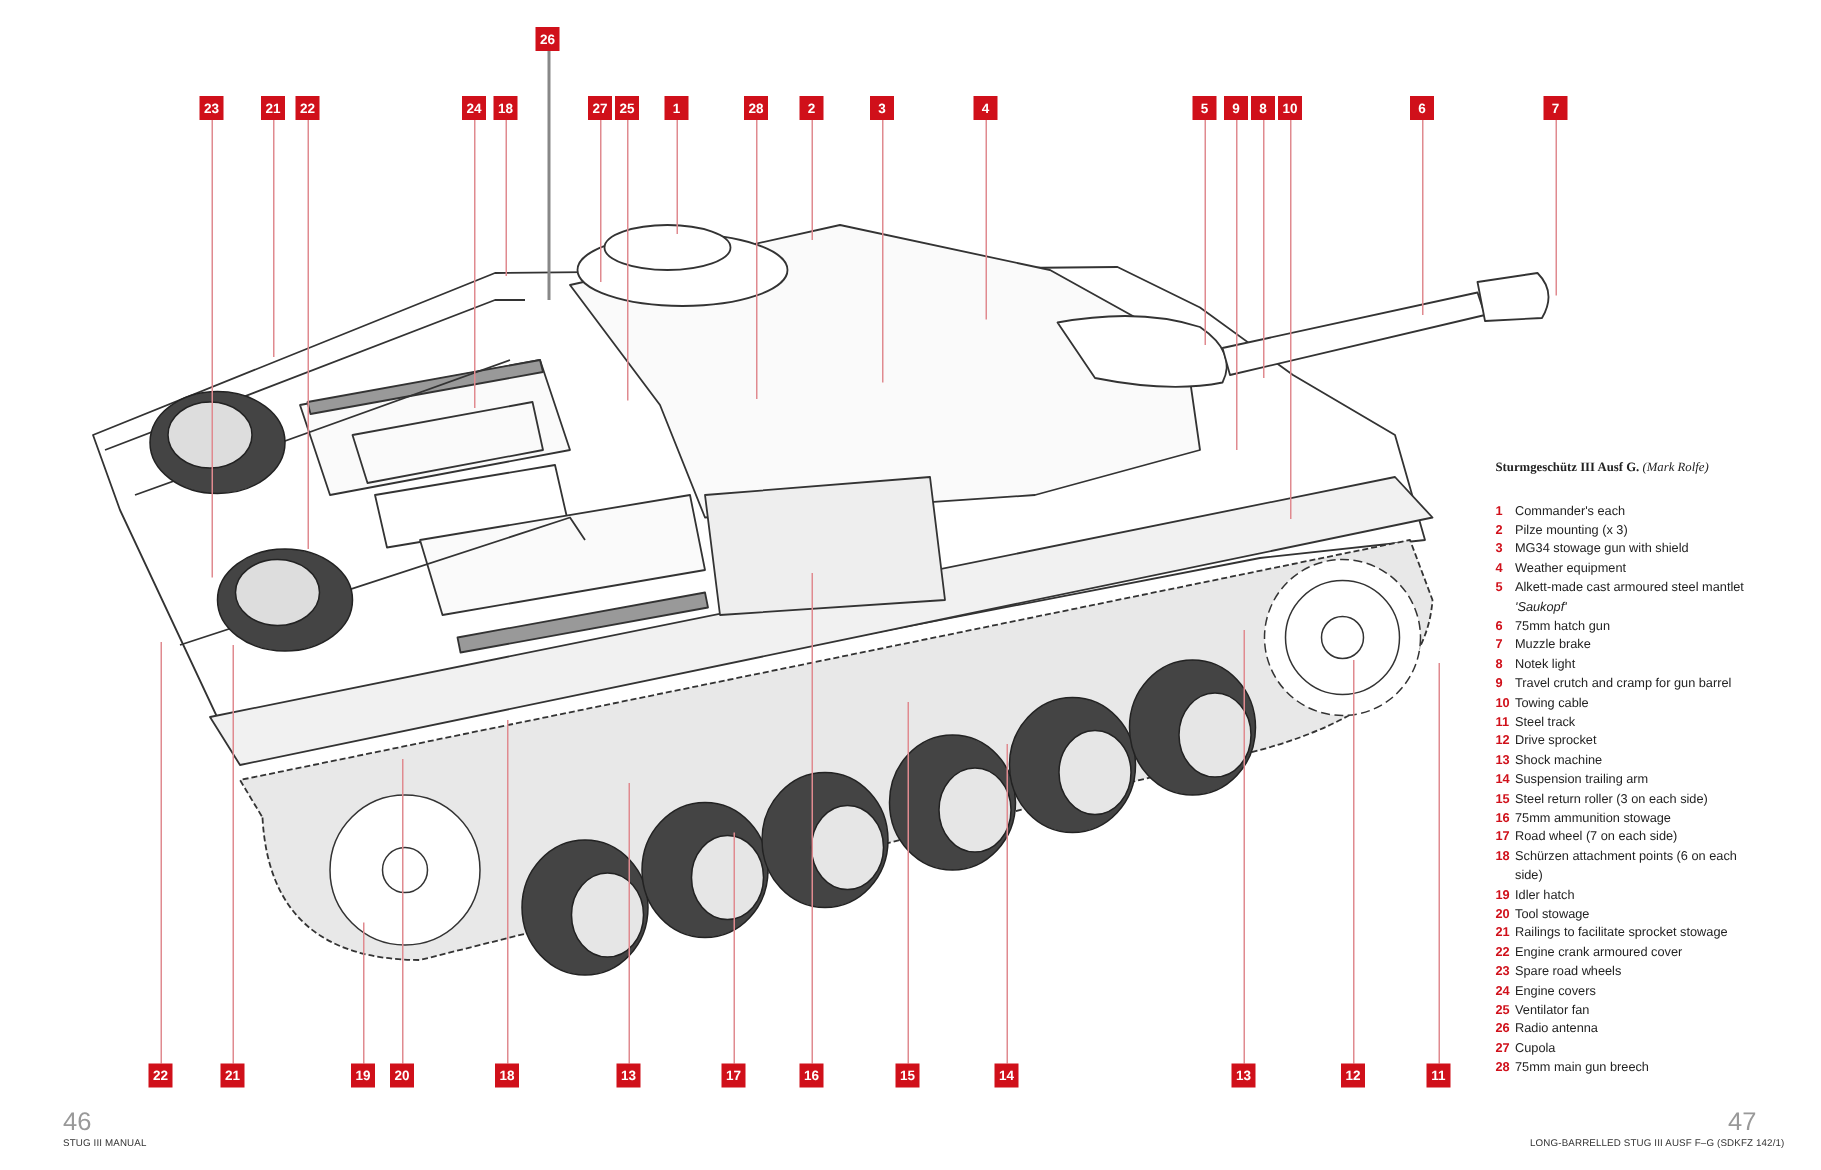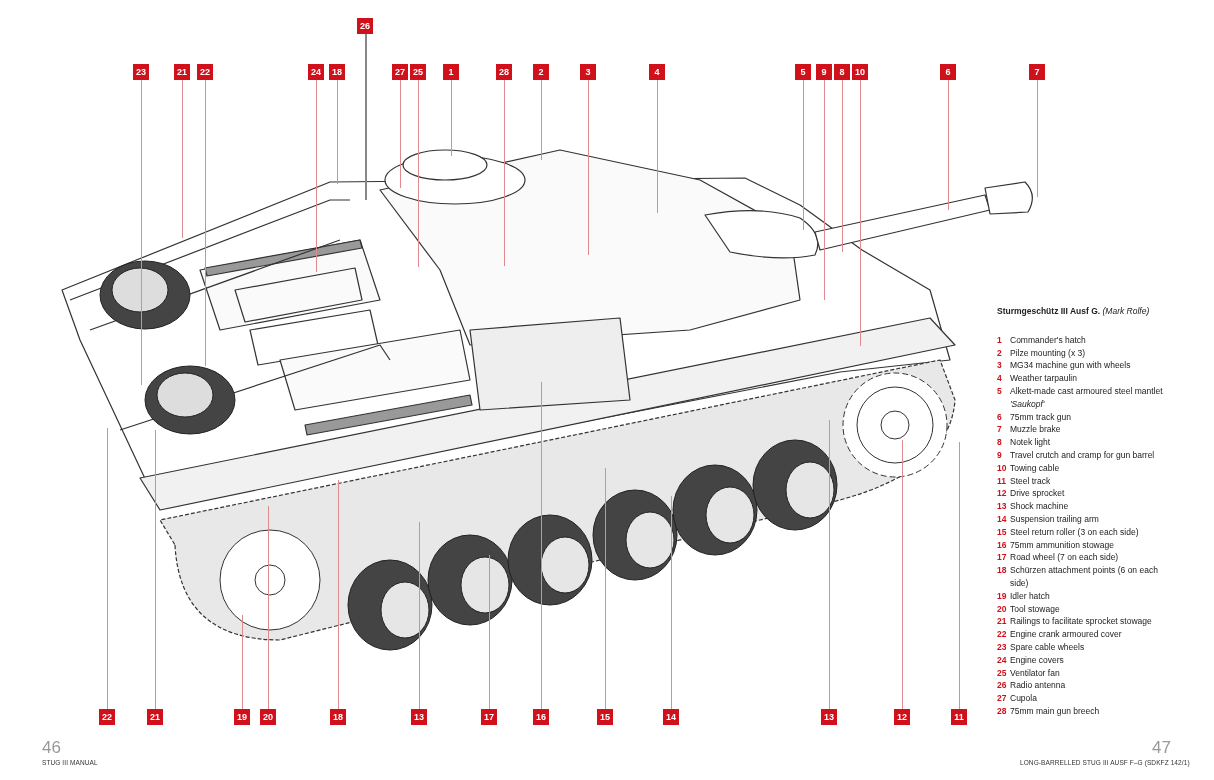--- a/index.html
+++ b/index.html
@@ -2,21 +2,21 @@
 <html><head>
 <meta charset="utf-8">
 <style>
   html,body{margin:0;padding:0;background:#fff;}
   body{width:1214px;height:780px;position:relative;overflow:hidden;font-family:"Liberation Sans",sans-serif;color:#222;}
   .tag{position:absolute;width:16px;height:16px;background:#d0101a;color:#fff;font-weight:bold;font-size:9px;line-height:16px;text-align:center;font-family:"Liberation Sans",sans-serif;}
   .leader{position:absolute;width:1px;background:#e08a8f;}
   .leader.grey{background:#888;width:2px;}
   #art{position:absolute;left:0;top:0;}
   .legend{position:absolute;left:997px;top:305px;width:210px;font-size:8.5px;line-height:12.8px;}
-  .legend h3{margin:0 0 16px 0;font-size:8.5px;font-weight:bold;}
+  .legend h3{margin:0 0 16px 0;font-size:8.5px;font-weight:bold;font-family:Liberation Serif, serif;}
   .legend h3 i{font-weight:normal;font-style:italic;}
   .legend .row{display:flex;}
   .legend .num{width:13px;flex:0 0 13px;color:#d0101a;font-weight:bold;}
   .legend .txt{flex:1;}
   .pnum{position:absolute;font-size:17px;color:#999;}
   .ptitle{position:absolute;font-size:6.5px;color:#333;letter-spacing:.1px;}
 </style>
 </head>
 <body>
 
@@ -151,41 +151,41 @@
     <div class="tag" style="left: 894px; top: 709px;">12</div>
     <div class="leader" style="left: 959px; top: 442px; height: 267px;"></div>
     <div class="tag" style="left: 951px; top: 709px;">11</div>
   </div>
 
 <div class="legend">
   <h3><span>Sturmgeschütz III Ausf G.</span> <i>(Mark Rolfe)</i></h3>
   <div id="legend-items">
       <div class="row">
         <span class="num">1</span>
-        <span class="txt">Commander's hatch</span>
+        <span class="txt">Commander's each</span>
       </div>
       <div class="row">
         <span class="num">2</span>
         <span class="txt">Pilze mounting (x 3)</span>
       </div>
       <div class="row">
         <span class="num">3</span>
-        <span class="txt">MG34 machine gun with wheels</span>
+        <span class="txt">MG34 stowage gun with shield</span>
       </div>
       <div class="row">
         <span class="num">4</span>
-        <span class="txt">Weather tarpaulin</span>
+        <span class="txt">Weather equipment</span>
       </div>
       <div class="row">
         <span class="num">5</span>
         <span class="txt">Alkett-made cast armoured steel mantlet<br><i>'Saukopf'</i></span>
       </div>
       <div class="row">
         <span class="num">6</span>
-        <span class="txt">75mm track gun</span>
+        <span class="txt">75mm hatch gun</span>
       </div>
       <div class="row">
         <span class="num">7</span>
         <span class="txt">Muzzle brake</span>
       </div>
       <div class="row">
         <span class="num">8</span>
         <span class="txt">Notek light</span>
       </div>
       <div class="row">
@@ -239,21 +239,21 @@
       <div class="row">
         <span class="num">21</span>
         <span class="txt">Railings to facilitate sprocket stowage</span>
       </div>
       <div class="row">
         <span class="num">22</span>
         <span class="txt">Engine crank armoured cover</span>
       </div>
       <div class="row">
         <span class="num">23</span>
-        <span class="txt">Spare cable wheels</span>
+        <span class="txt">Spare road wheels</span>
       </div>
       <div class="row">
         <span class="num">24</span>
         <span class="txt">Engine covers</span>
       </div>
       <div class="row">
         <span class="num">25</span>
         <span class="txt">Ventilator fan</span>
       </div>
       <div class="row">

